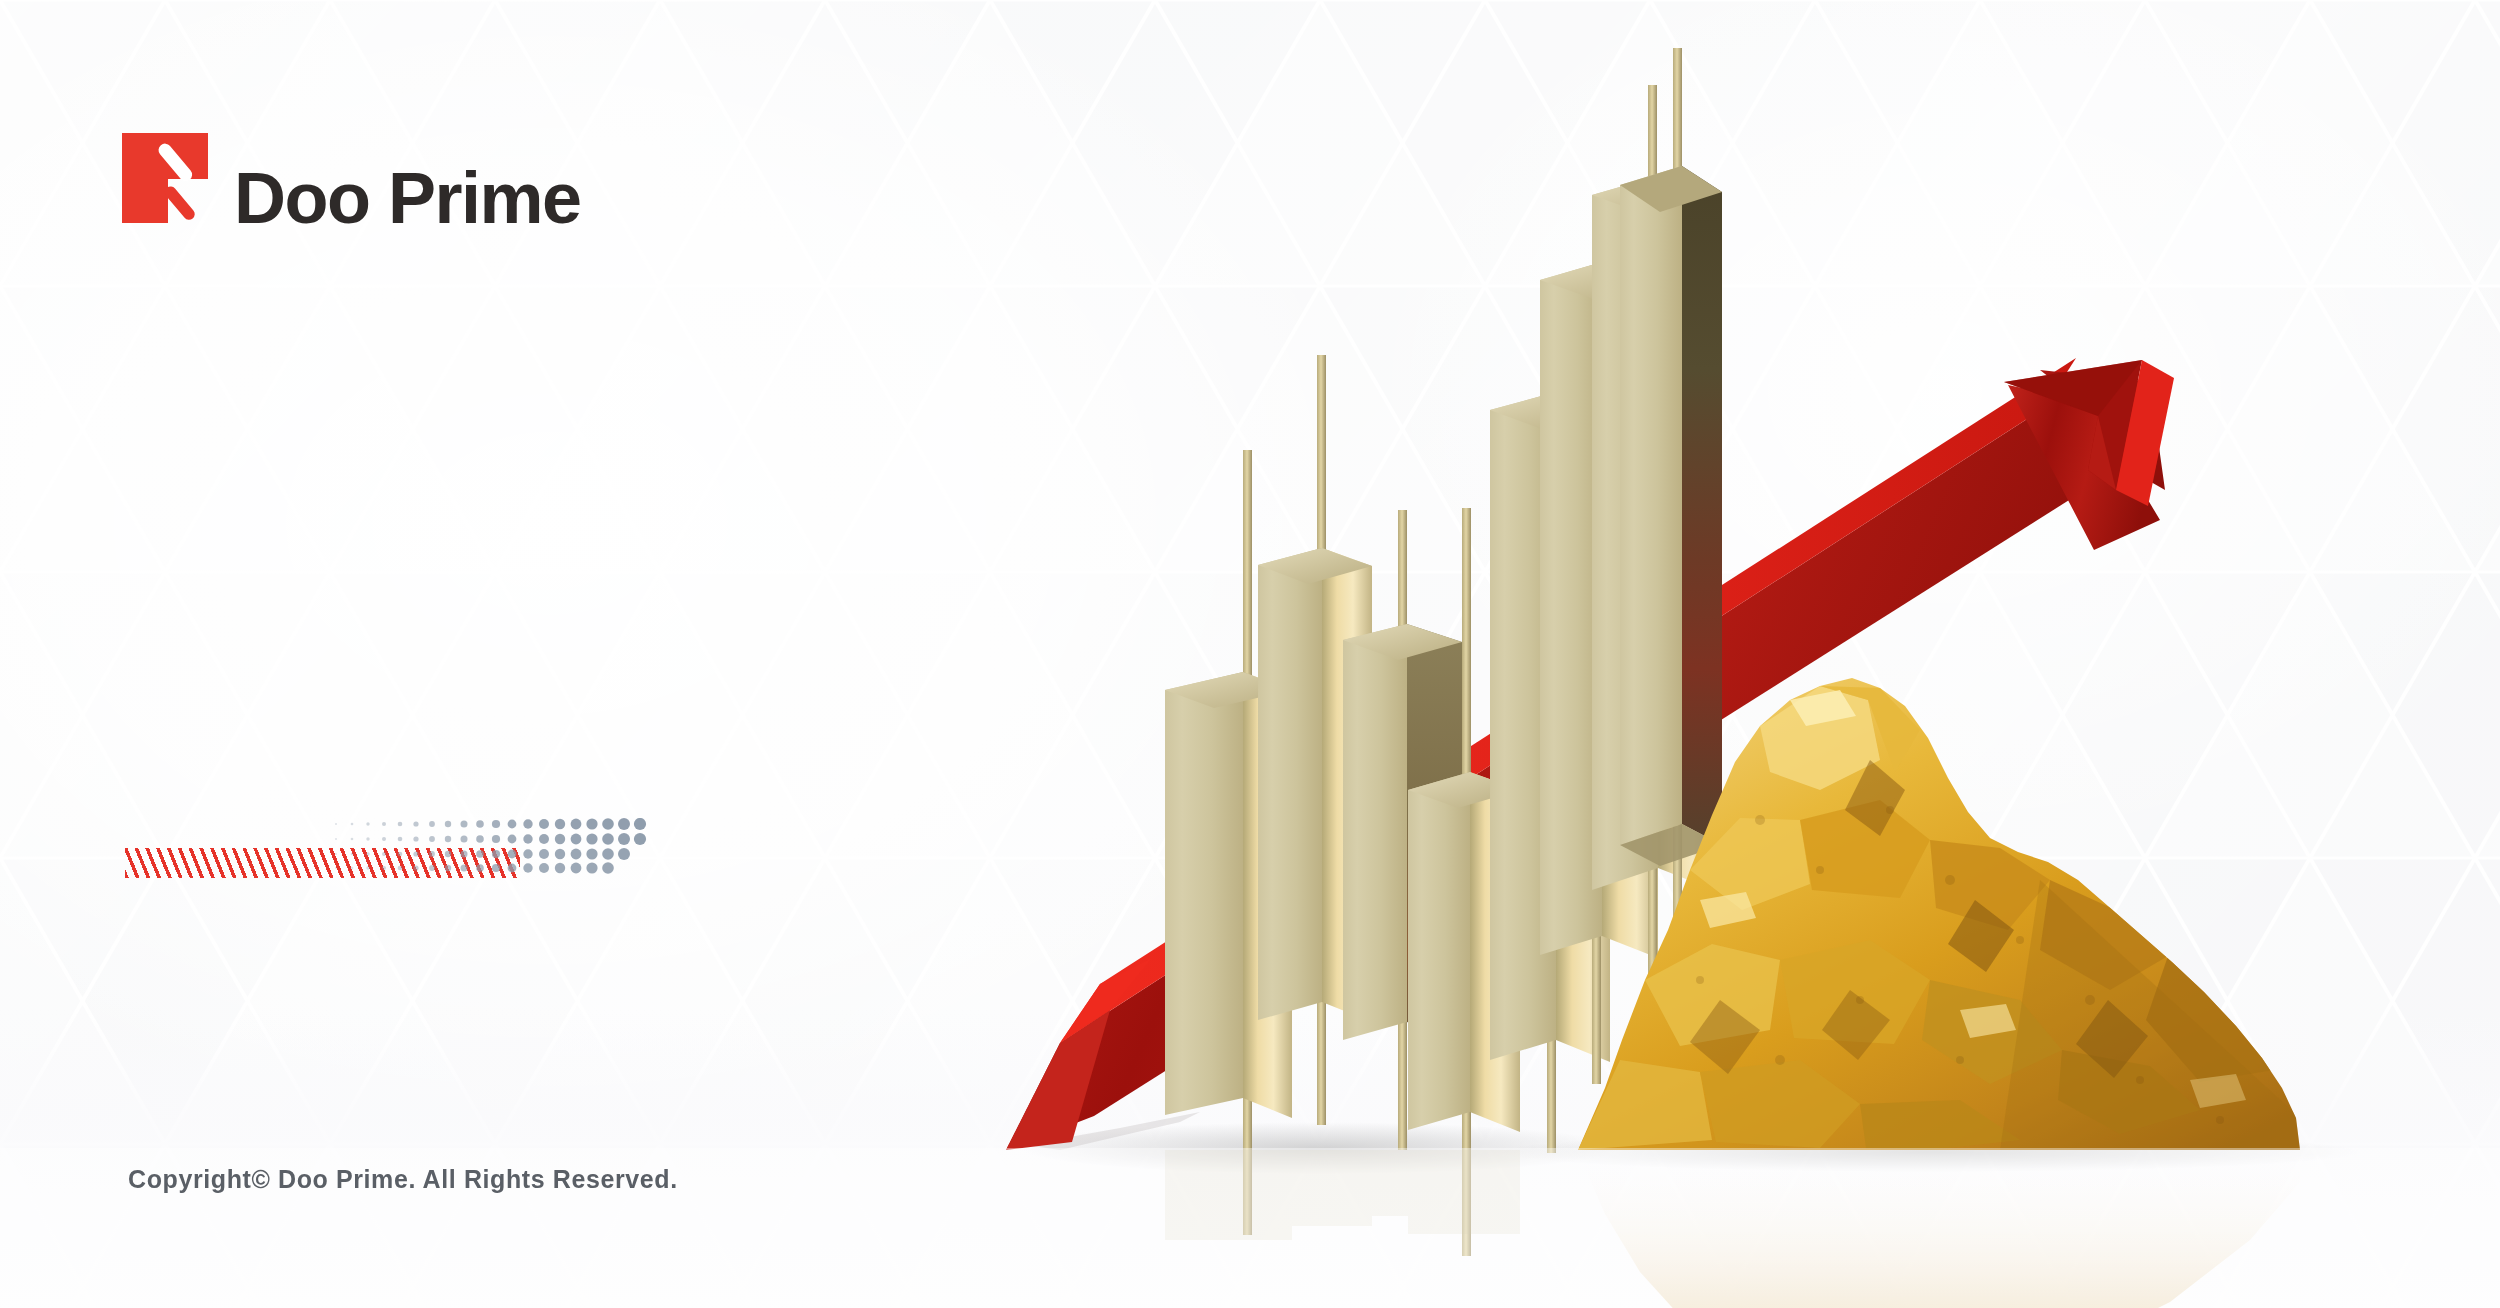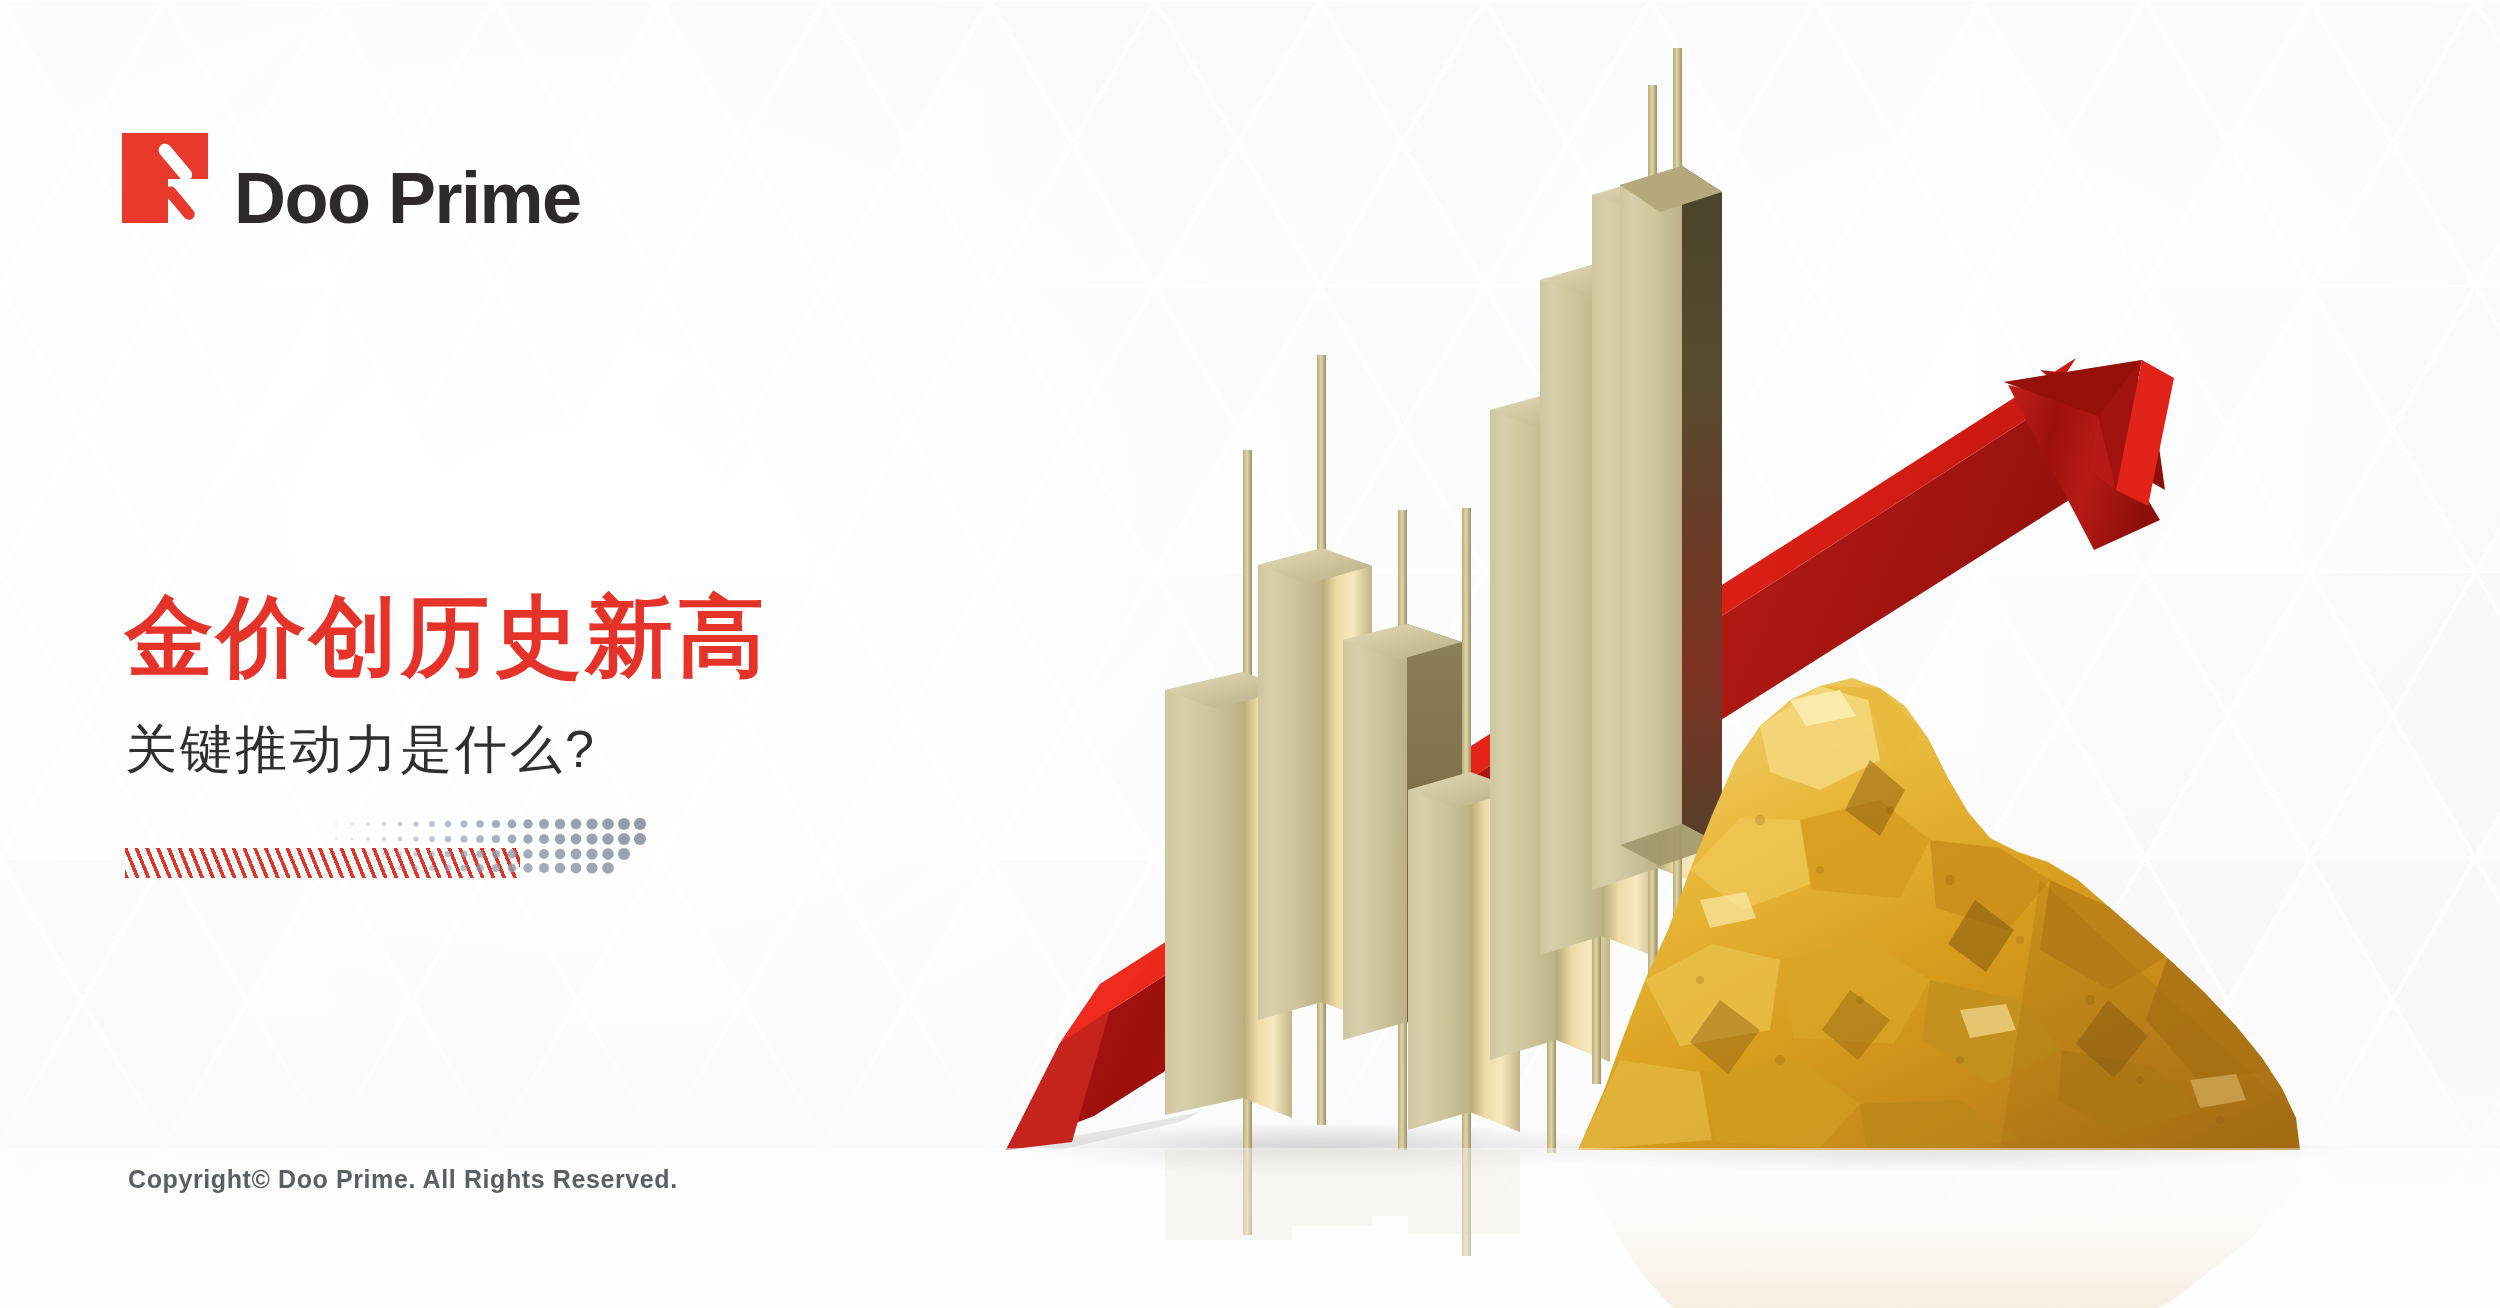--- a/index.html
+++ b/index.html
@@ -388,24 +388,20 @@
       <svg viewBox="0 0 86 90" aria-hidden="true">
         <path d="M0 0 H86 V46 H46 V90 H0 Z" fill="#e8392c"></path>
         <rect x="49" y="46" width="37" height="44" fill="none"></rect>
         <rect x="46.5" y="7" width="13" height="45" rx="6.5" fill="#ffffff" transform="rotate(-40 53 29)"></rect>
         <rect x="52" y="50" width="11.5" height="40" rx="5.7" fill="#e8392c" transform="rotate(-40 58 70)"></rect>
       </svg>
     </span>
     <span class="logo-text">Doo Prime</span>
   </div>
 
-  <div class="copy">
-    <div class="headline">金价创历史新高</div>
-    <div class="subhead">关键推动力是什么?</div>
-  </div>
 
   <div class="divider">
     <div class="hatch"></div>
     <div class="dots">
       <svg viewBox="0 0 335 56" width="335" height="56" aria-hidden="true">
         <g fill="#8d9bab">
 
           <circle cx="6" cy="6" r="1.0" opacity=".30"></circle>
             <circle cx="22" cy="6" r="1.3" opacity=".35"></circle>
           <circle cx="38" cy="6" r="1.7" opacity=".40"></circle>

